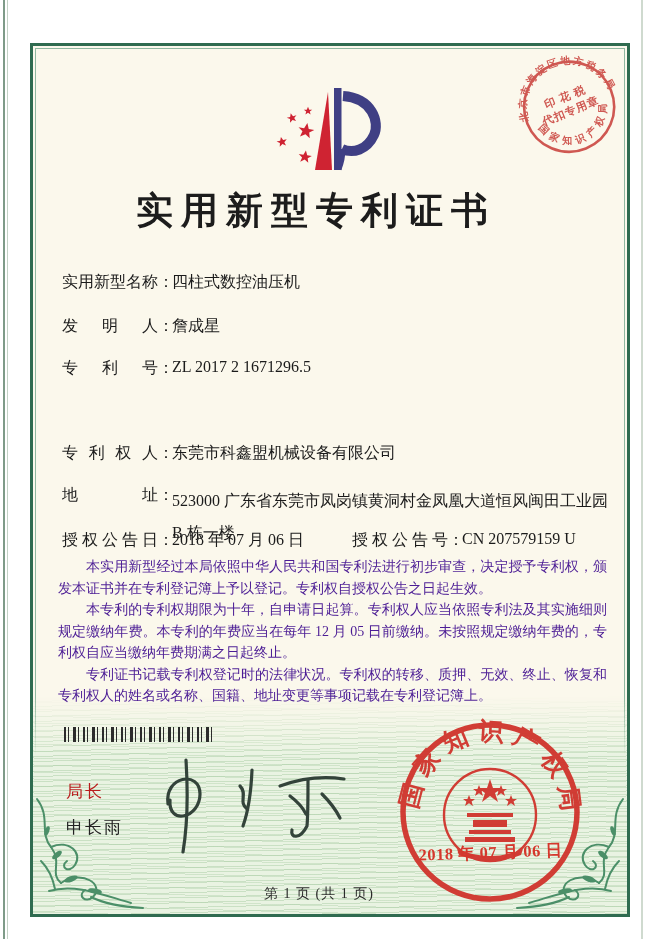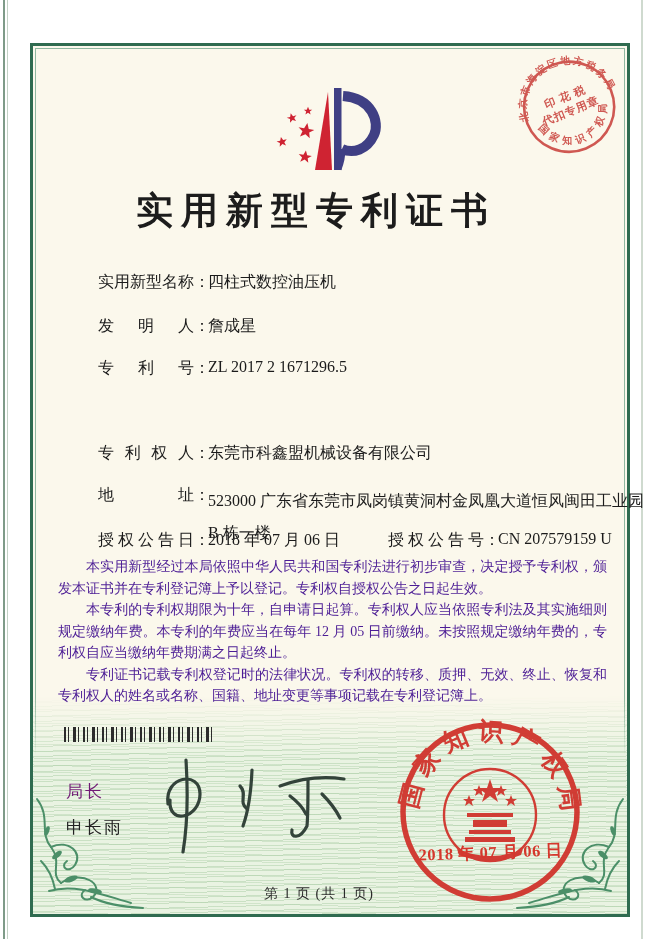--- a/index.html
+++ b/index.html
@@ -38,42 +38,42 @@
   }
   .logo{position:absolute;left:268px;top:80px;}
   .stamp{position:absolute;left:516px;top:52px;transform:rotate(-22deg);opacity:.92;}
 
   .title{
     position:absolute;left:0;top:186px;width:632px;text-align:center;
     font-size:37px;font-weight:700;letter-spacing:8px;color:#1c1c1c;
   }
 
   .field-row{position:absolute;left:62px;font-size:16px;color:#1b1b1b;white-space:nowrap;}
-  .fl{display:inline-block;width:96px;text-align:justify;text-align-last:justify;vertical-align:top;margin-left:36px;}
+  .fl{display:inline-block;width:96px;text-align:justify;text-align-last:justify;vertical-align:top;}
   .fc{display:inline-block;width:14px;vertical-align:top;}
   .fv{display:inline-block;vertical-align:top;}
   .fv.wrap{white-space:normal;width:442px;line-height:32px;}
   .grant-group2{position:absolute;left:290px;top:0;white-space:nowrap;}
 
   .paras{position:absolute;left:58px;top:556px;width:549px;}
   .paras p{
     margin:0;font-size:14px;line-height:21.5px;color:#4c1d95;
     text-align:justify;text-indent:2em;
   }
 
   .barcode{
     position:absolute;left:64px;top:727px;width:152px;height:15px;
     background:repeating-linear-gradient(90deg,
       #2c2c2c 0 2px, rgba(0,0,0,0) 2px 4px,
       #2c2c2c 4px 5px, rgba(0,0,0,0) 5px 9px,
       #2c2c2c 9px 12px, rgba(0,0,0,0) 12px 14px,
       #2c2c2c 14px 15px, rgba(0,0,0,0) 15px 19px);
   }
 
-  .director-title{position:absolute;left:66px;top:780px;font-size:17px;color:#701a75;
+  .director-title{position:absolute;left:66px;top:780px;font-size:17px;color:#b91c1c;
     font-family:"Liberation Sans",sans-serif;letter-spacing:2px;}
   .director-name{position:absolute;left:66px;top:816px;font-size:17px;color:#222;
     font-family:"Liberation Sans",sans-serif;letter-spacing:2px;}
   .signature{position:absolute;left:140px;top:752px;}
 
   .seal{position:absolute;left:395px;top:717px;opacity:.95;}
   .seal-date{
     position:absolute;left:398px;top:842px;width:185px;text-align:center;
     font-size:16.5px;font-weight:700;color:#d5372c;transform:rotate(-2deg);
     letter-spacing:.5px;white-space:nowrap;

